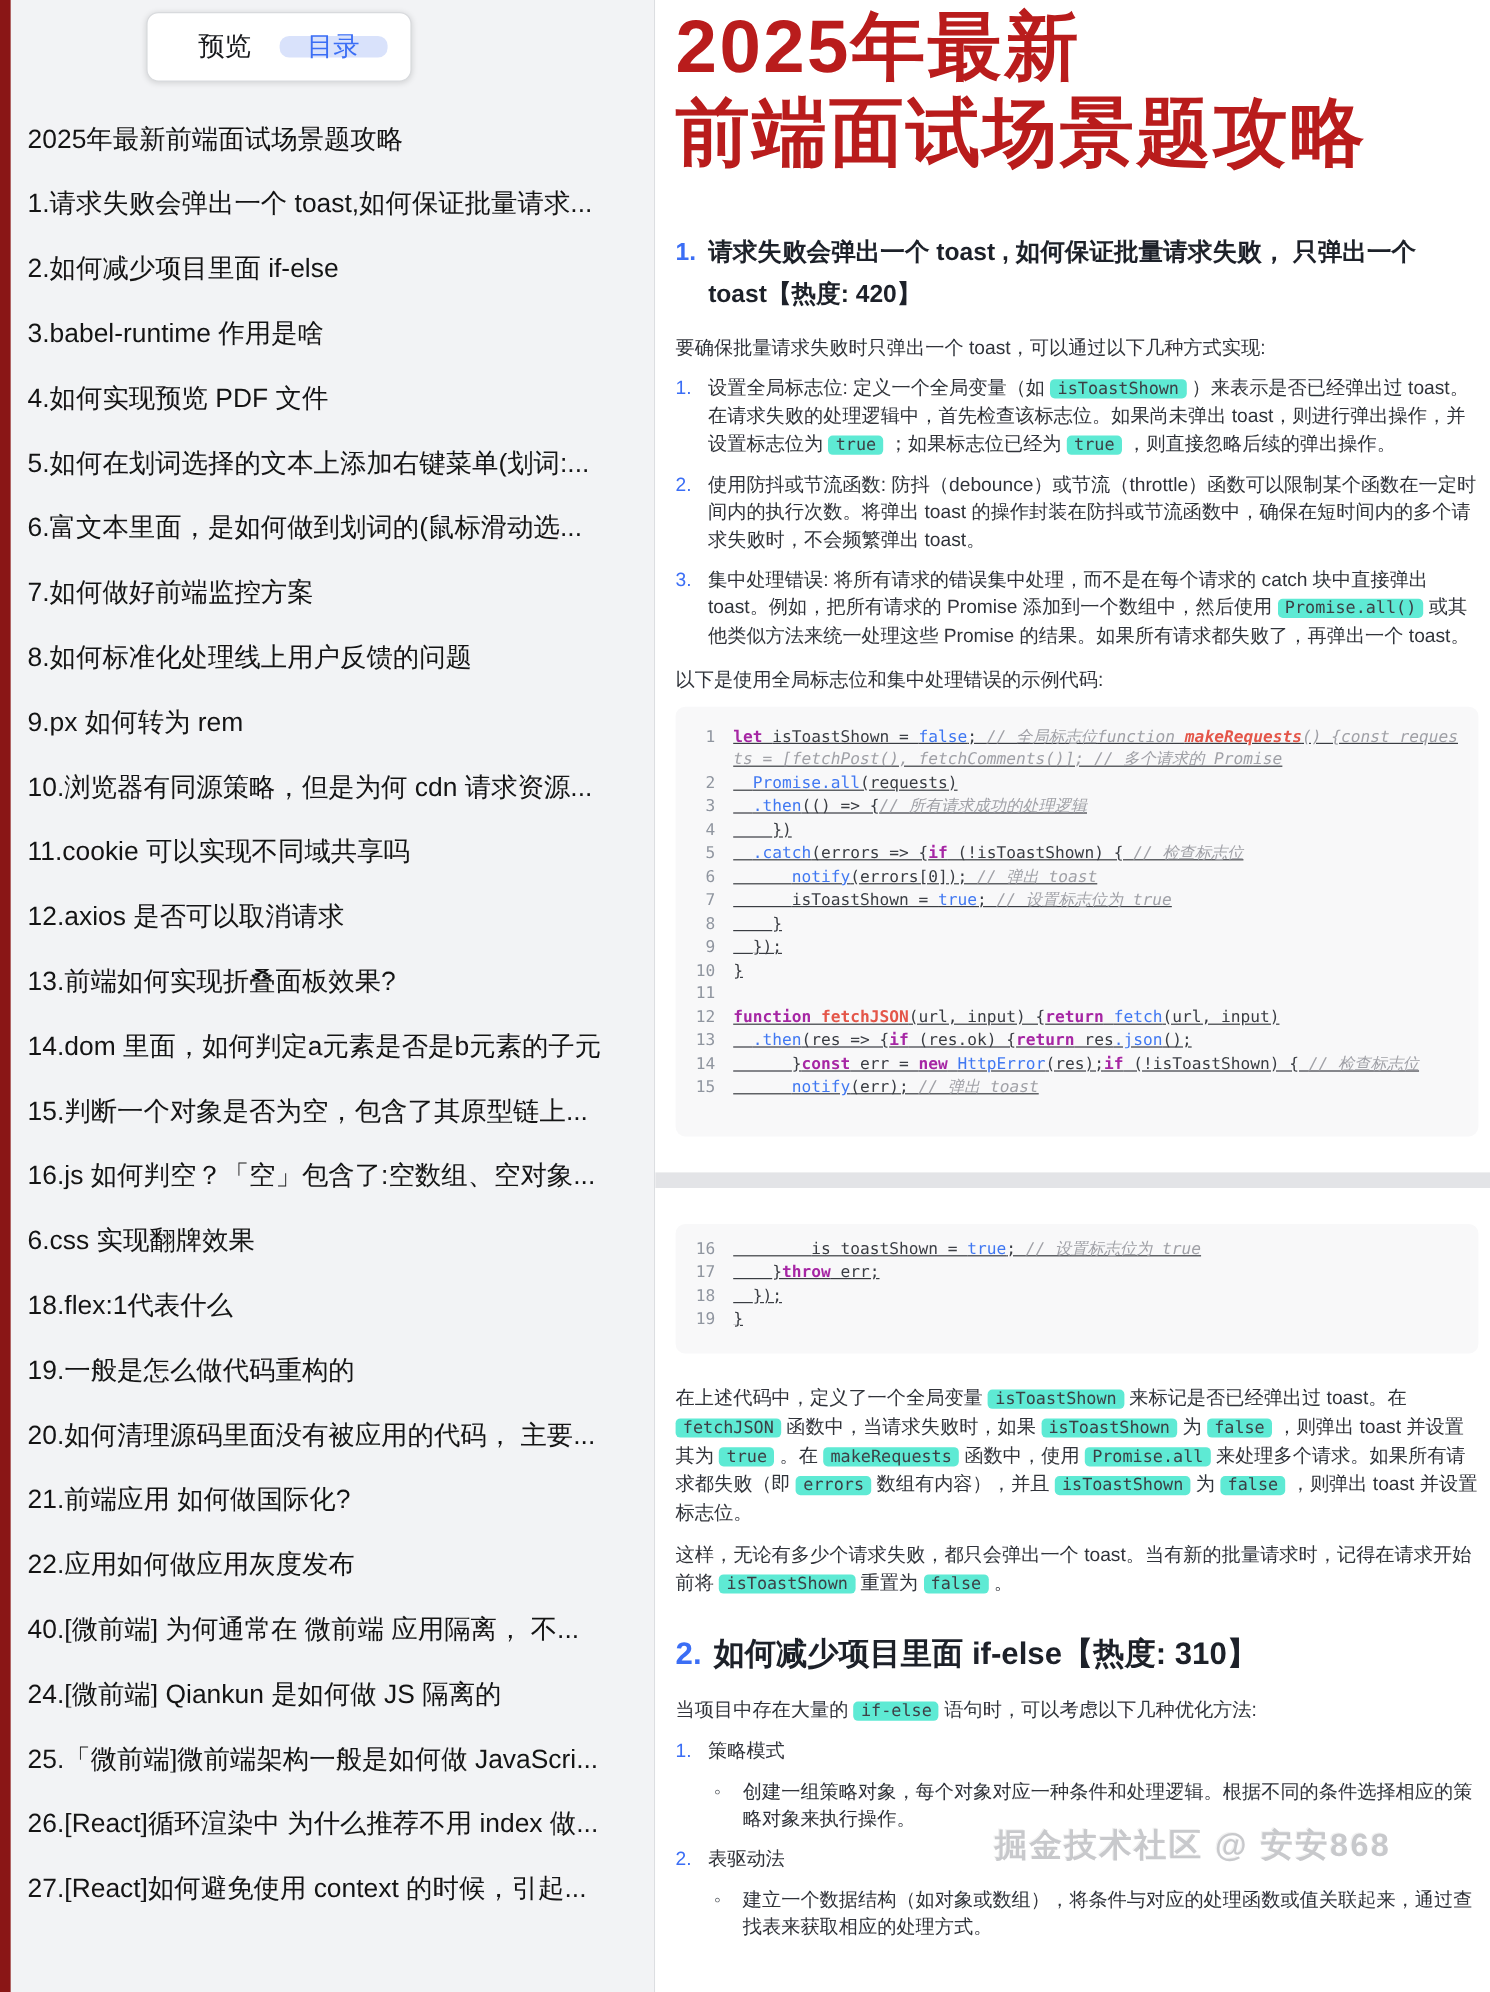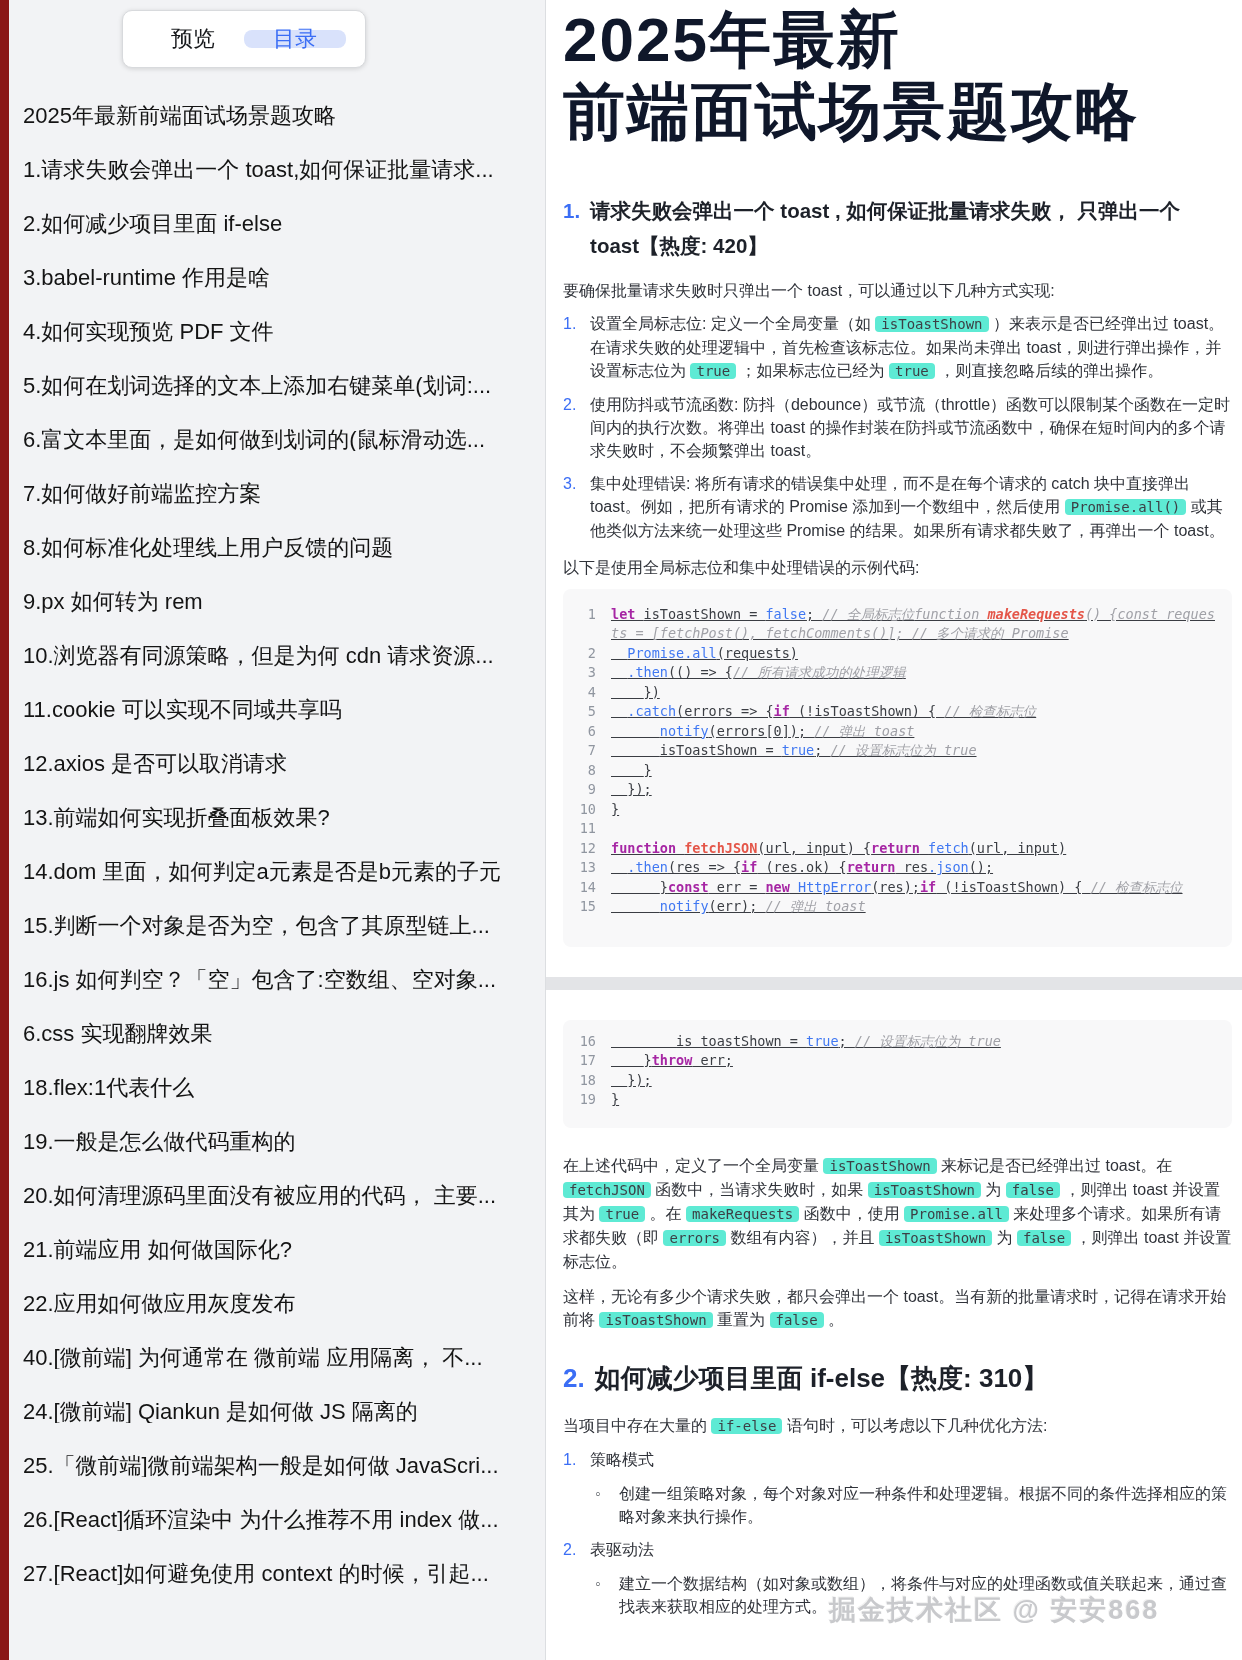--- a/index.html
+++ b/index.html
@@ -6,34 +6,34 @@
   html,body { width:1242px; height:1660px; overflow:hidden; background:#fff;
               font-family:"Liberation Sans", sans-serif; }
   .app { display:flex; width:100%; height:100%; }
 
   
   .edge-strip { width:9px; flex:none; background:#8a1616; }
 
   
   .sidebar { width:537px; flex:none; background:#f2f3f5; border-right:1px solid #dcdee1;
              padding:10px 0 0 14px; overflow:hidden; }
-  .tabbar { width:244px; height:58px; margin-left:99px; background:#fff;
+  .tabbar { width:221px; height:58px; margin-left:99px; background:#fff;
             border:1px solid #d8dadd; border-radius:10px;
             box-shadow:0 1px 5px rgba(0,0,0,.14);
             display:flex; align-items:stretch; padding:19px; }
   .tab { flex:1; display:flex; align-items:center; justify-content:center;
          font-size:22px; color:#17191c; border-radius:8px; cursor:pointer; }
   .tab.active { background:#d9e2fb; color:#3b6ef5; }
   .toc { margin-top:36px; }
   .toc-item { font-size:22px; color:#141414; line-height:23px; margin-bottom:31px;
               white-space:nowrap; overflow:hidden; cursor:pointer; }
 
   
   .main { flex:1; background:#fff; position:relative; padding:0 10px 0 17px; overflow:hidden; }
-  .doc-title { color:#0f172a; font-size:62px; font-weight:bold; line-height:1.16;
+  .doc-title { color:#b91c1c; font-size:62px; font-weight:bold; line-height:1.16;
                letter-spacing:2px; margin-top:4px; }
   h2.sec { display:flex; align-items:flex-start; font-weight:bold; color:#1d2129; }
   h2.sec .n { color:#3b6ef5; margin-right:10px; flex:none; }
   .h-sm { font-size:20.5px; line-height:35px; margin-top:45px; }
   .h-lg { font-size:26px;   line-height:40px; margin-top:26px; }
 
   .para { font-size:16px; line-height:23px; color:#30333a; margin-top:16px; }
   .chip { font-family:"DejaVu Sans Mono", monospace; font-size:14px; background:#5eead4;
           color:#3c3f45; border-radius:4px; padding:0 6px; }
 
@@ -56,21 +56,21 @@
   .cl .lc { flex:1; white-space:pre-wrap; word-break:break-all;text-decoration:underline; }
   .tok-kw { color:#a626a4; font-weight:bold; }
   .tok-b  { color:#4078f2; }
   .tok-cm { color:#a0a1a7; font-style:italic; }
   .tok-rf { color:#e45649; font-weight:bold; font-style:italic; }
   .tok-rb { color:#e45649; font-weight:bold; }
 
   
   .page-gap { height:13px; background:#e3e4e7; margin:30px -10px 30px -17px; }
 
-  .watermark { position:absolute; left:283px; top:1592px; white-space:nowrap;
+  .watermark { position:absolute; left:283px; top:1520px; white-space:nowrap;
                font-size:27px; font-weight:bold; letter-spacing:2px; color:#c8c9cc;
                text-shadow:1px 1px 0 #ffffff, -1px -1px 0 #f2f2f2; }
 </style>
 </head>
 <body>
 
 <div class="app">
 
   <div class="edge-strip"></div>
 

